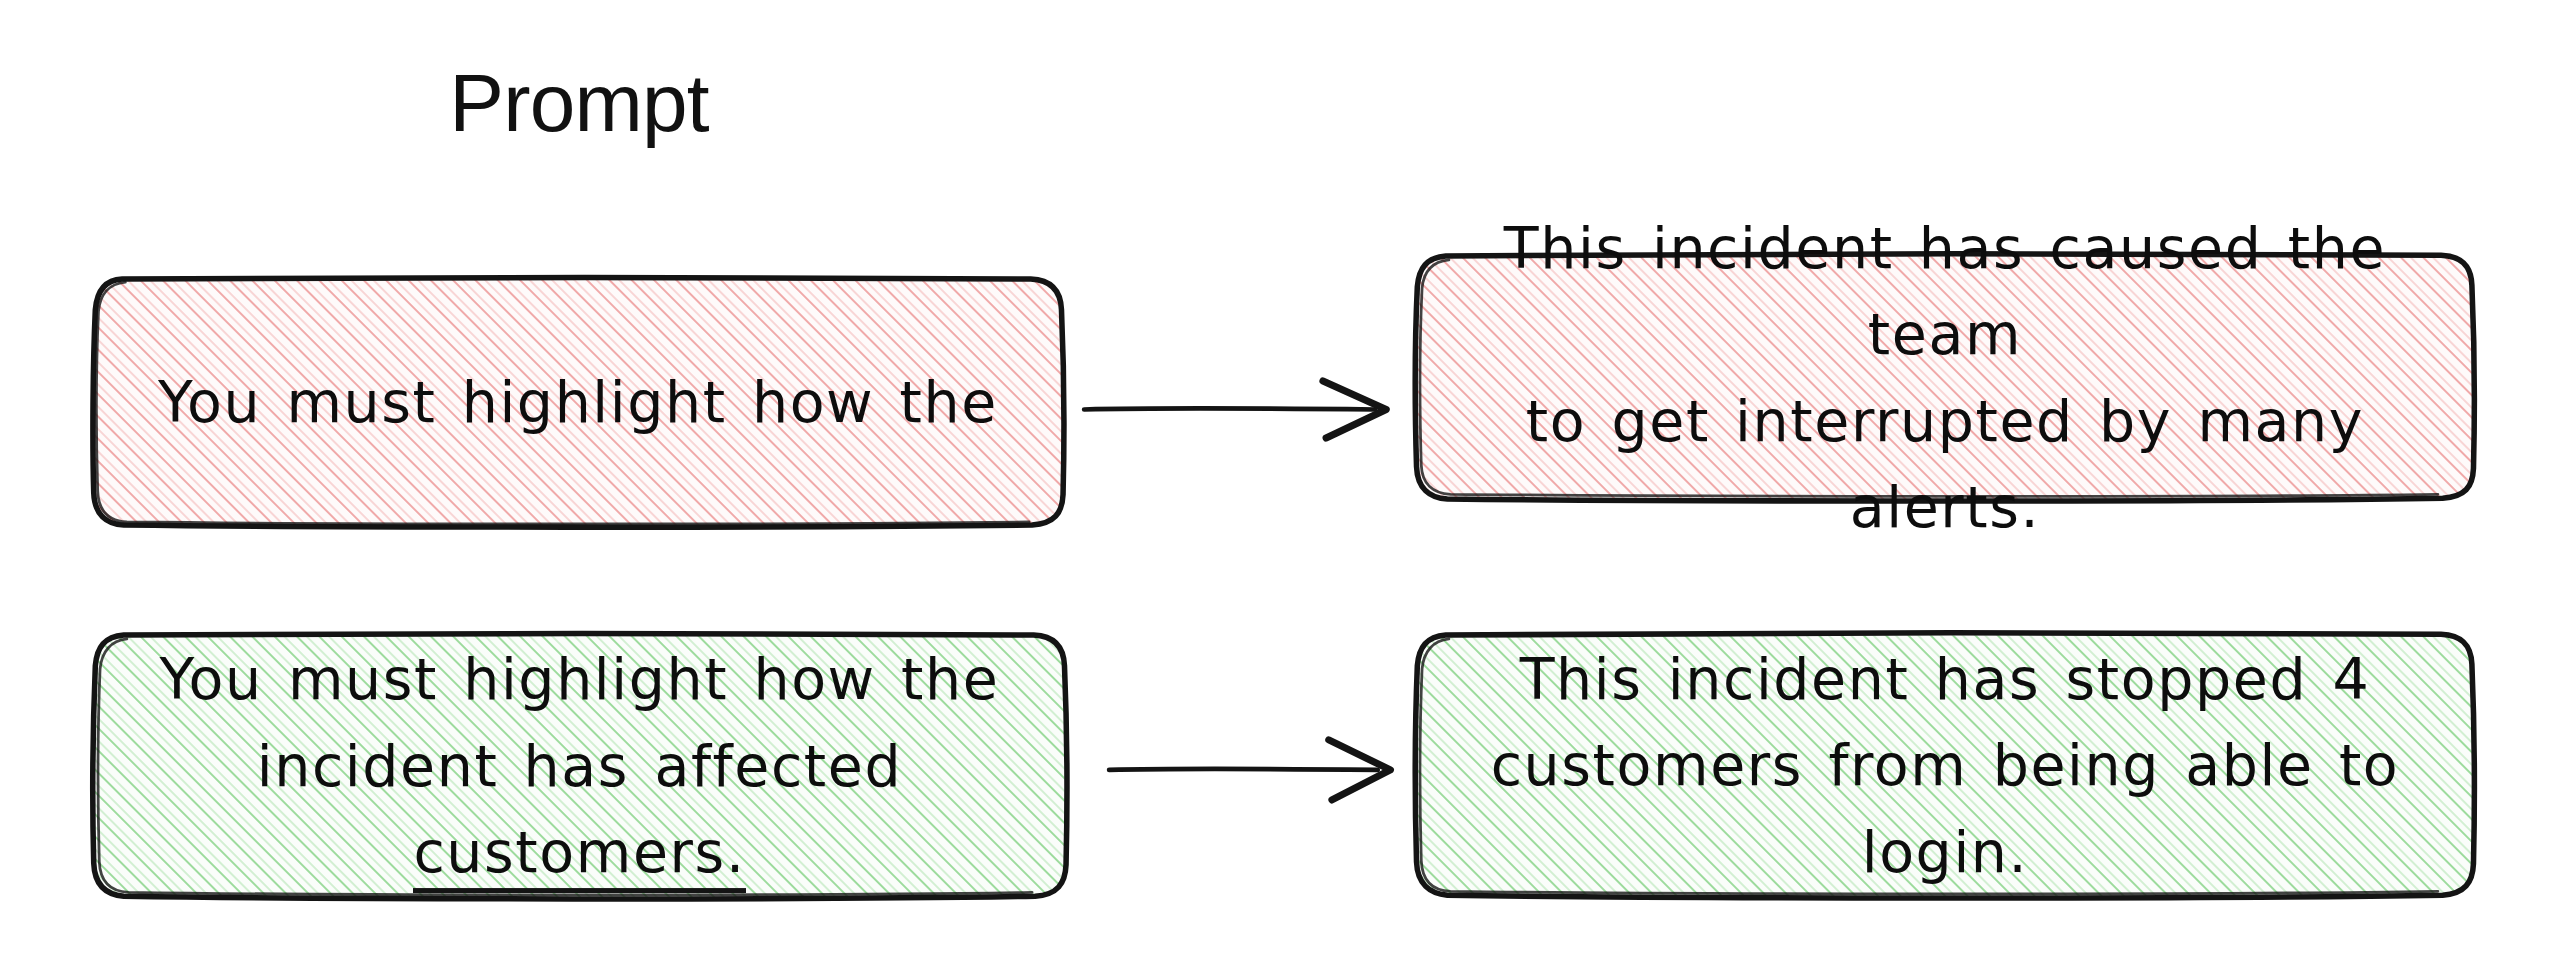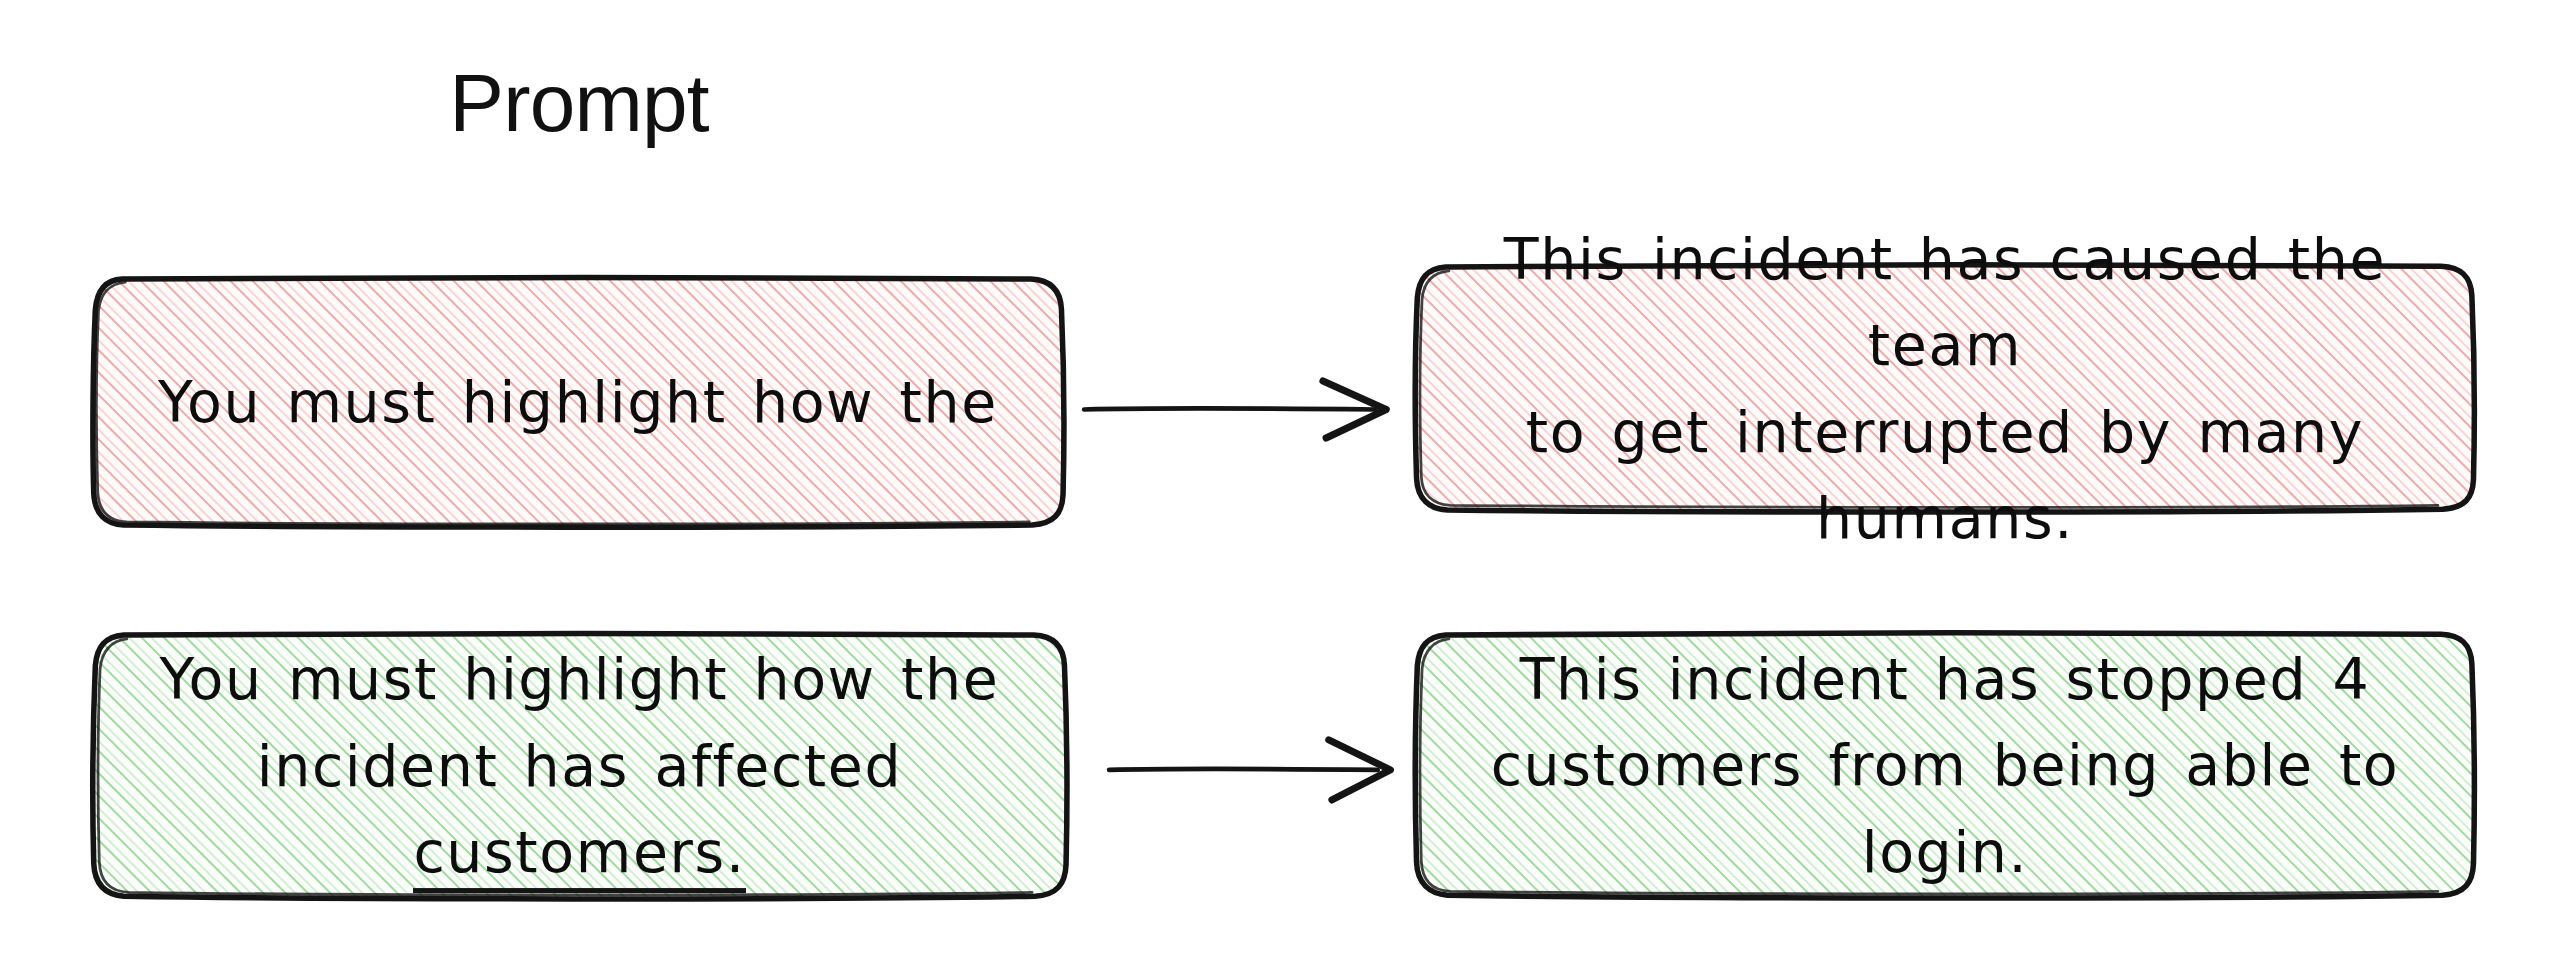--- a/index.html
+++ b/index.html
@@ -77,21 +77,21 @@
     word-spacing: 5.5px;
     font-weight: 400;
   }
   .card .card-text .ul {
     border-bottom: 5.5px solid #141414;
     padding-bottom: 2.4px;
   }
 
   
   #card-prompt-1   { left: 89px;  top: 275px;  width: 978px; height: 254px; }
-  #card-response-1 { left: 1411px; top: 263px;  width: 1068px; height: 251px; }
+  #card-response-1 { left: 1411px; top: 252px;  width: 1068px; height: 251px; }
   #card-prompt-2   { left: 89px;  top: 631px;  width: 981px; height: 270px; }
   #card-response-2 { left: 1411px; top: 631px;  width: 1068px; height: 269px; }
 
   
   .arrow {
     position: absolute;
     pointer-events: none;
   }
   #arrow-1 { left: 1081px; top: 354px; width: 340px; height: 111px; }
   #arrow-2 { left: 1106px; top: 716px; width: 316px; height: 111px; }
@@ -141,21 +141,21 @@
   </svg>
 
   <div class="card" id="card-response-1">
     <svg class="card-frame" viewBox="0 0 1352 318" preserveAspectRatio="none">
       <path d="M42,6 Q12,10 8,44 L6,274 Q8,308 44,312 L1308,314 Q1342,310 1344,276 L1342,42 Q1340,8 1306,5 Z" fill="url(#hatch-pink)"></path>
       <path d="M44,5 C20,7 10,20 8,44 C5,108 5,206 7,272 C8,300 24,312 46,313 C320,316 1000,317 1306,312 C1334,310 1344,298 1345,274 C1347,196 1346,110 1343,42 C1342,16 1328,5 1304,4 C1000,1 330,2 44,5" fill="none" stroke="#141414" stroke-width="7" stroke-linecap="round" stroke-linejoin="round"></path>
       <path d="M48,10 C28,12 16,24 14,46 C11,110 11,204 13,270 C14,294 28,306 50,307 C330,310 980,311 1300,307" fill="none" stroke="#141414" stroke-width="3.5" stroke-linecap="round" opacity="0.8"></path>
     </svg>
     <div class="card-text">
       <div>This incident has caused the team</div>
-      <div>to get interrupted by many humans.</div>
+      <div>to get interrupted by many alerts.</div>
     </div>
   </div>
 
   <div class="card" id="card-prompt-2">
     <svg class="card-frame" viewBox="0 0 1242 342" preserveAspectRatio="none">
       <path d="M42,6 Q14,10 9,44 L5,296 Q6,330 42,336 L1200,338 Q1234,332 1236,298 L1234,44 Q1232,10 1198,6 Z" fill="url(#hatch-green)"></path>
       <path d="M44,5 C20,7 10,20 8,44 C5,118 4,222 6,294 C7,322 22,334 44,336 C310,340 910,341 1198,336 C1226,334 1236,320 1237,296 C1239,212 1238,116 1235,44 C1234,18 1220,6 1196,5 C910,2 324,3 44,5" fill="none" stroke="#141414" stroke-width="7" stroke-linecap="round" stroke-linejoin="round"></path>
       <path d="M48,10 C28,12 16,26 14,48 C11,120 11,220 13,292 C14,318 28,330 50,331 C314,335 890,336 1194,331" fill="none" stroke="#141414" stroke-width="3.5" stroke-linecap="round" opacity="0.8"></path>
     </svg>
     <div class="card-text">

